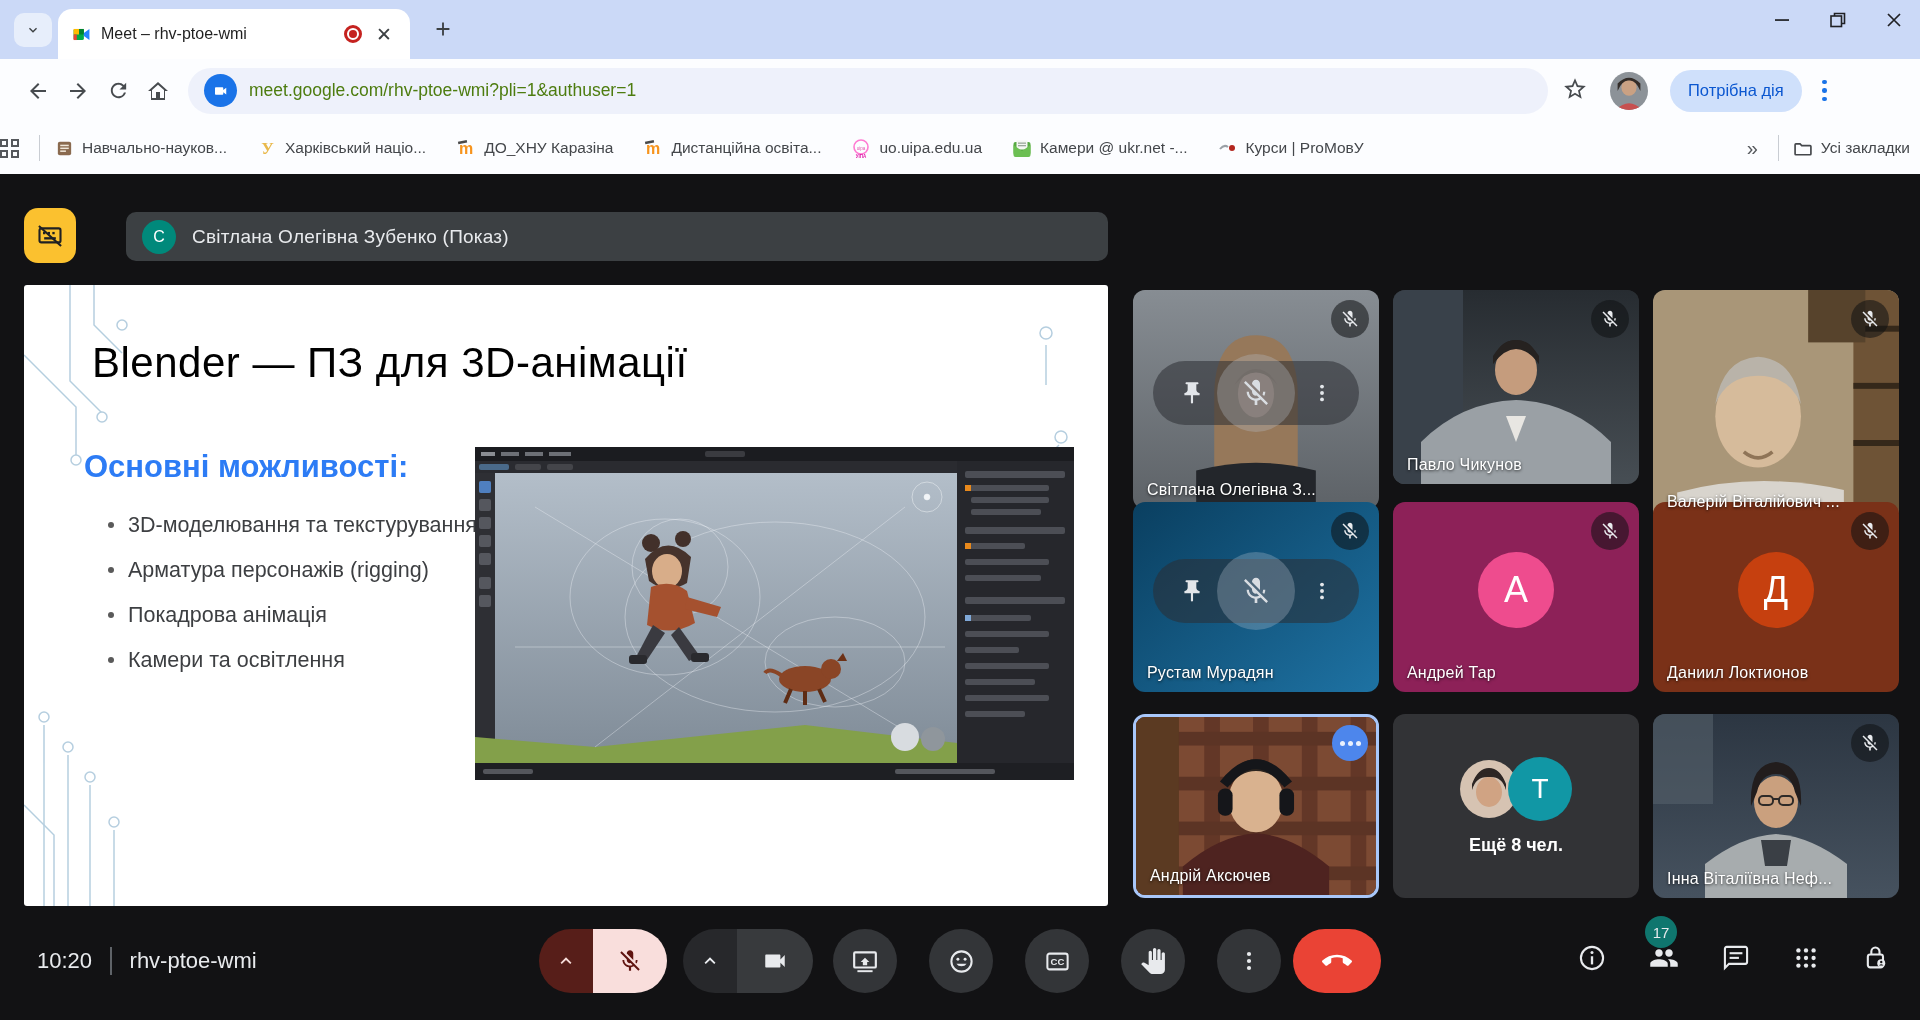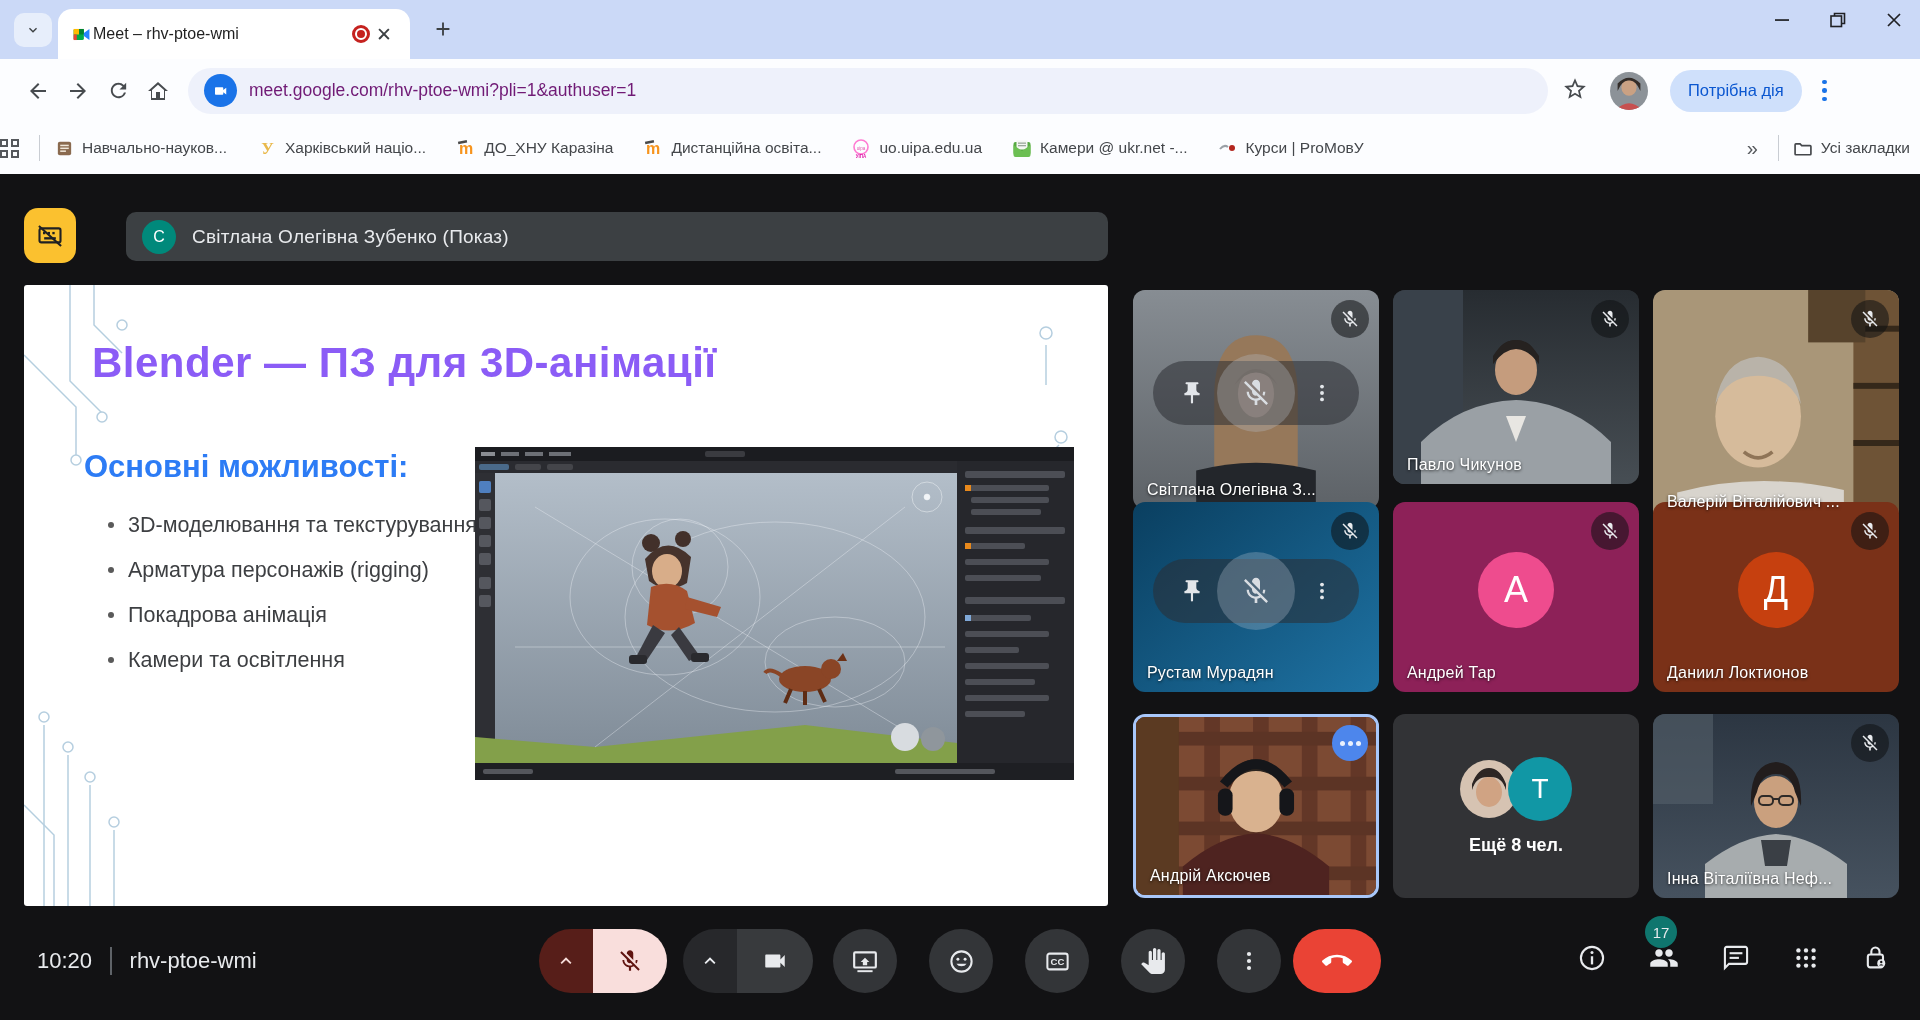--- a/index.html
+++ b/index.html
@@ -2,34 +2,34 @@
 <html><head>
 <meta charset="utf-8">
 <style>
   *{margin:0;padding:0;box-sizing:border-box}
   html,body{width:1920px;height:1020px;overflow:hidden;background:#000;font-family:"Liberation Sans",sans-serif}
   .stage{position:relative;width:1920px;height:1020px;background:#121214}
 
   
   .tabstrip{position:absolute;left:0;top:0;width:1920px;height:59px;background:#cbd9f7}
   .tab-search{position:absolute;left:14px;top:13px;width:38px;height:34px;background:#e7eefb;border-radius:10px;display:flex;align-items:center;justify-content:center}
-  .tab{position:absolute;left:58px;top:9px;width:352px;height:50px;background:#fff;border-radius:14px 14px 0 0;display:flex;align-items:center;padding:16px 14px;gap:2px}
+  .tab{position:absolute;left:58px;top:9px;width:352px;height:50px;background:#fff;border-radius:14px 14px 0 0;display:flex;align-items:center;padding:16px 14px;gap:10px}
   .tab-title{flex:1;font-size:16px;color:#1f1f1f;white-space:nowrap;overflow:hidden}
   .rec-dot{width:18px;height:18px;border:3px solid #c5221f;border-radius:50%;display:flex;align-items:center;justify-content:center}
   .rec-dot i{width:8px;height:8px;background:#c5221f;border-radius:50%}
   .tab-close{font-size:19px;color:#3c4043;line-height:1;padding:2px 4px}
   .newtab{position:absolute;left:432px;top:18px;color:#3c4043}
   .wincontrols{position:absolute;right:18px;top:12px;display:flex;gap:40px;align-items:center}
   .wincontrols svg{display:block}
 
   .toolbar{position:absolute;left:0;top:59px;width:1920px;height:63px;background:#fcfdff;display:flex;align-items:center;padding:0 18px}
   .navbtn{width:40px;height:40px;display:flex;align-items:center;justify-content:center;border-radius:50%}
   .omnibox{margin-left:10px;width:1360px;height:46px;background:#eef1fb;border-radius:23px;display:flex;align-items:center;padding:0 16px;gap:12px}
   .omni-cam{width:33px;height:33px;border-radius:50%;background:#1a73e8;display:flex;align-items:center;justify-content:center;flex:none}
-  .url{font-size:17.5px;color:#701a75}
+  .url{font-size:17.5px;color:#4d7c0f}
   .star{margin-left:14px}
   .avatar{width:38px;height:38px;border-radius:50%;overflow:hidden;margin-left:22px;flex:none}
   .chip{margin-left:22px;height:42px;padding:0 18px;background:#cfe0fb;border-radius:21px;display:flex;align-items:center;color:#0b57d0;font-size:16.5px;font-weight:500}
   .menu3{margin-left:10px;width:26px;display:flex;flex-direction:column;align-items:center;gap:4px}
   .menu3 i{width:4.5px;height:4.5px;border-radius:50%;background:#1a73e8}
 
   .bookmarks{position:absolute;left:0;top:122px;width:1920px;height:52px;background:#fcfdff;display:flex;align-items:center;padding:0 0;font-size:15.5px;color:#44474b}
   .bm{display:flex;align-items:center;gap:8px;margin-right:30px;white-space:nowrap}
   .bm-ico{width:20px;height:20px;display:flex;align-items:center;justify-content:center;flex:none}
   .bm-div{width:1px;height:26px;background:#c9cdd3;margin:0 14px}
@@ -39,21 +39,21 @@
 
   
   .meet{position:absolute;left:0;top:174px;width:1920px;height:846px;background:#121214}
   .warnbtn{position:absolute;left:24px;top:34px;width:52px;height:55px;background:#fbc12f;border-radius:14px;display:flex;align-items:center;justify-content:center}
   .banner{position:absolute;left:126px;top:38px;width:982px;height:49px;background:#3c4043;border-radius:10px;display:flex;align-items:center;padding:0 16px;gap:16px}
   .banner-av{width:34px;height:34px;border-radius:50%;background:#00897b;color:#fff;font-size:16px;display:flex;align-items:center;justify-content:center}
   .banner-name{color:#e8eaed;font-size:19px;font-weight:500;letter-spacing:.2px}
 
   
   .slide{position:absolute;left:24px;top:111px;width:1084px;height:621px;background:#fff;border-radius:3px;overflow:hidden}
-  .slide-title{position:absolute;left:68px;top:54px;font-size:42px;font-weight:700;color:#8b5cf6;letter-spacing:.5px}
+  .slide-title{position:absolute;left:68px;top:54px;font-size:42px;font-weight:400;color:#000000;letter-spacing:.5px}
   .slide-sub{position:absolute;left:60px;top:164px;font-size:31px;font-weight:700;color:#2d7cf5}
   .bullets{position:absolute;left:84px;top:228px}
   .bullet{display:flex;align-items:flex-start;margin-bottom:21px;font-size:21.5px;color:#3d3f42;line-height:24px}
   .bullet i{width:6px;height:6px;border-radius:50%;background:#5a5a5a;margin:9px 14px 0 0;flex:none}
   .blender{position:absolute;left:451px;top:162px;width:599px;height:333px}
   .deco{position:absolute;inset:0;pointer-events:none}
 
   
   .tile{position:absolute;width:246px;border-radius:12px;overflow:hidden;background:#2a2b2e}
   .tile svg.bgart{position:absolute;inset:0;width:100%;height:100%}

